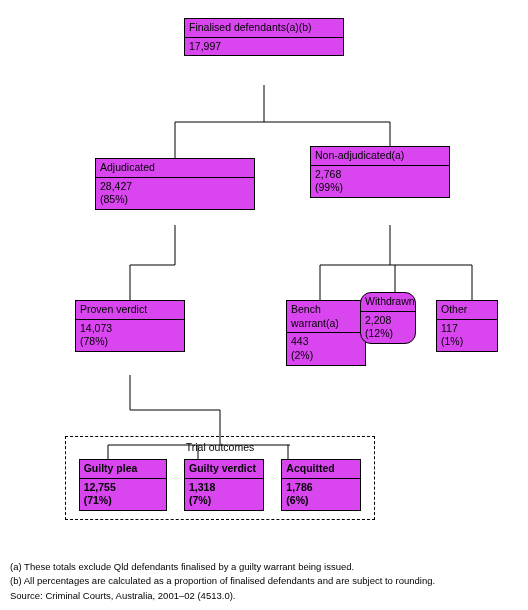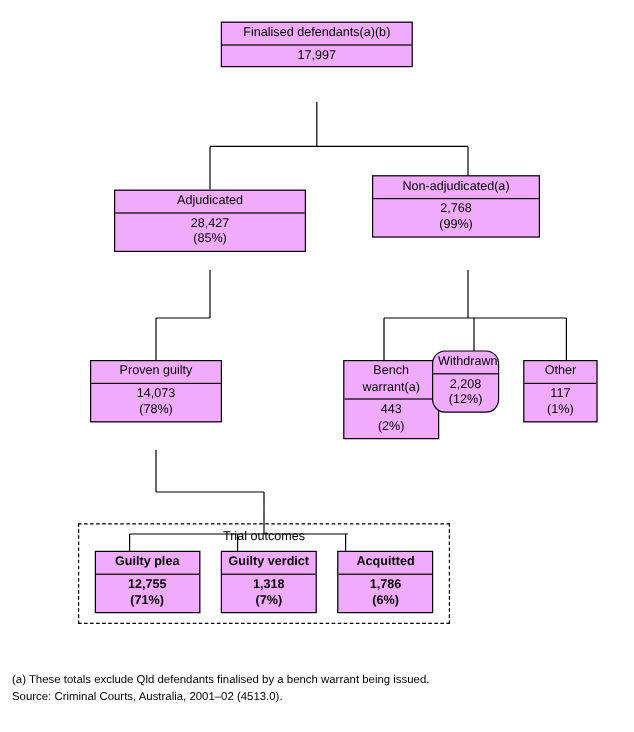--- a/index.html
+++ b/index.html
@@ -13,22 +13,21 @@
     }
 
     .chart-container {
       position: relative;
       width: 508px;
     }
 
     
     .box {
       border: 1px solid #000;
-      text-align: center;
-      background: #f0abfc;
+      background: #d946ef;
       position: absolute;
     }
 
     .box .box-title {
       border-bottom: 1px solid #000;
       padding: 2px 4px;
       font-size: 10.5px;
       line-height: 1.3;
     }
 
@@ -126,21 +125,21 @@
 
   <div class="box" style="left:300px; top:136px; width:140px;">
     <div class="box-title">Non-adjudicated(a)</div>
     <div class="box-value">
       <span>2,768</span><br>
       <span>(99%)</span>
     </div>
   </div>
 
   <div class="box" style="left:65px; top:290px; width:110px;">
-    <div class="box-title">Proven guilty</div>
+    <div class="box-title">Proven verdict</div>
     <div class="box-value">
       <span>14,073</span><br>
       <span>(78%)</span>
     </div>
   </div>
 
   <div class="box" style="left:276px; top:290px; width:80px;">
     <div class="box-title">Bench warrant(a)</div>
     <div class="box-value">
       <span>443</span><br>
@@ -189,17 +188,18 @@
         <div class="box-value">
           <span>1,786</span><br>
           <span>(6%)</span>
         </div>
       </div>
 
     </div>
   </div>
 
   <div class="footnotes" style="top: 550px; left: 0;">
-    <div>(a) These totals exclude Qld defendants finalised by a bench warrant being issued.</div>
+    <div>(a) These totals exclude Qld defendants finalised by a guilty warrant being issued.</div>
+    <div>(b) All percentages are calculated as a proportion of finalised defendants and are subject to rounding.</div>
     <div>Source: Criminal Courts, Australia, 2001–02 (4513.0).</div>
   </div>
 
 </div>
 
 </body></html>

